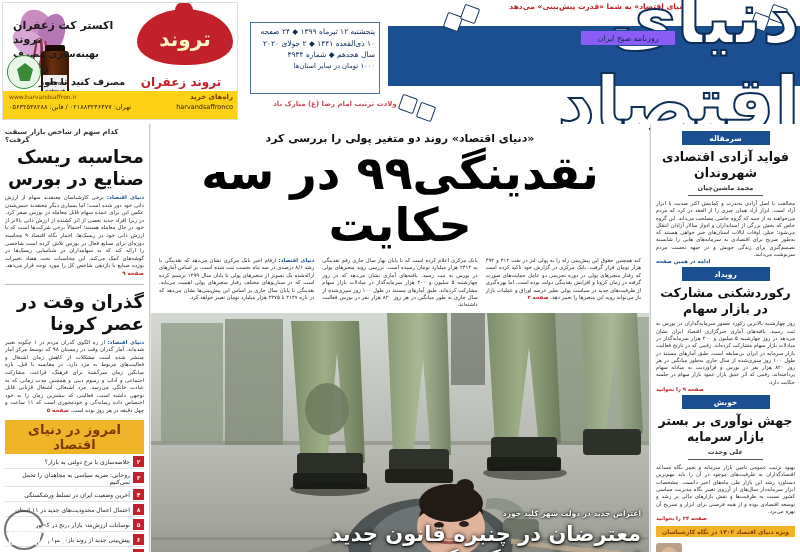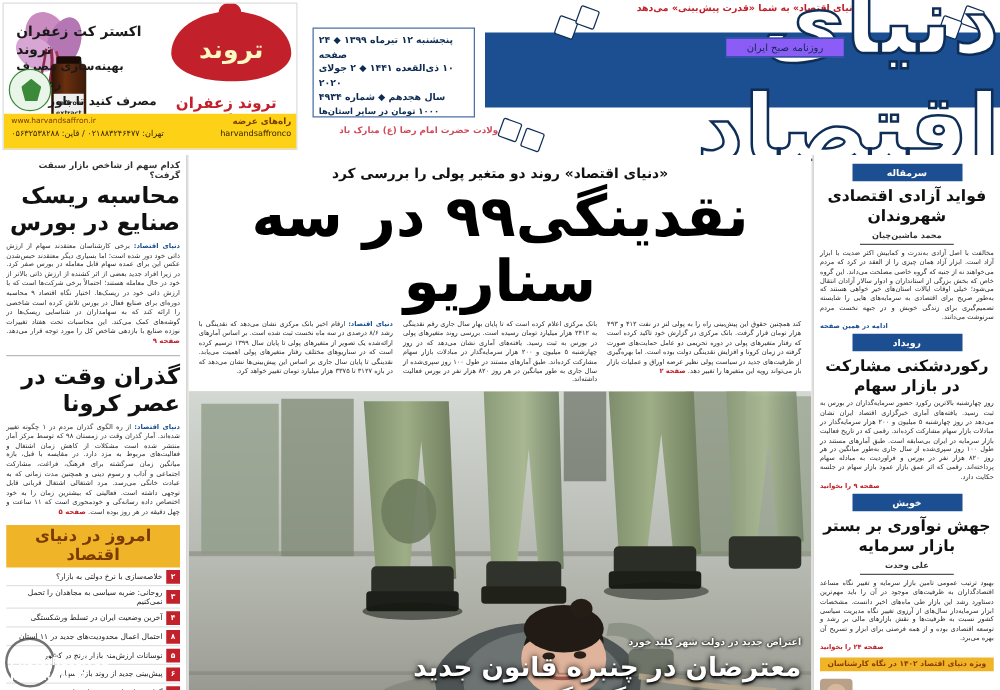--- a/index.html
+++ b/index.html
@@ -40,21 +40,21 @@
   .ad-yellow .yl { position:absolute; left:6px; top:2px; font-size:6px; color:#7a3b00; }
   .ad-yellow .row2 { position:absolute; right:6px; top:12px; left: 6px; display:flex; justify-content:space-between; font-size:6.5px; color:#3a2000; }
   .ad-cert { position:absolute; left:4px; bottom:30px; width:34px; height:34px; border-radius:50%;
         background:#e9f5e9; border:1px solid #3a8a3a; }
   .ad-cert::after{ content:""; position:absolute; left:9px; top:7px; width:16px; height:18px;
         background:#3a8a3a; clip-path: polygon(50% 0,100% 35%,80% 100%,20% 100%,0 35%); }
 
   
   .dateblock { position: absolute; left: 250px; top: 22px; width: 130px; height: 72px;
         border: 1px solid #4a6fa5; background: #fff; padding: 3px 4px; }
-  .dateblock .dl { text-align: left; font-size: 7.5px; color: #0d2b52; line-height: 11.5px; font-weight: 700; }
+  .dateblock .dl { text-align: right; font-size: 7.5px; color: #0d2b52; line-height: 11.5px; font-weight: 400; }
   .dateblock .dl.price { font-size: 6.8px; color:#0d2b52; }
   .redline { position: absolute; left: 255px; top: 100px; width: 160px; text-align:center;
         font-size: 7px; color: #d14a5a; font-weight: 700; }
 
   
   .mast-band { position: absolute; left: 388px; top: 26px; width: 412px; height: 60px; background: #1b4f92; }
   .mast-word { position: absolute; left: 388px; top: 8px; width: 412px; height: 104px;
         display: flex; align-items: center; justify-content: center;
         font-family: "DejaVu Sans", sans-serif; font-size: 74px; font-weight: 700;
         color: #fff; -webkit-text-stroke: 2px #0e2d57; letter-spacing: -2px;
@@ -70,21 +70,21 @@
   
   .grid { position: absolute; left: 0; top: 124px; width: 800px; height: 428px; }
 
   .col-left { position: absolute; left: 0; top: 0; width: 150px; height: 428px;
         background: #fff; border-right: 1px solid #c9c9c9; padding: 4px 5px; }
   .col-center { position: absolute; left: 151px; top: 0; width: 498px; height: 428px; background: #fff; }
   .col-right { position: absolute; left: 650px; top: 0; width: 150px; height: 428px;
         background: #fff; border-left: 1px solid #c9c9c9; padding: 4px 5px; }
 
   
-  .sb-kicker { font-size: 7px; color: #333; text-align: right; margin-bottom: 2px; font-weight:700; }
+  .sb-kicker { font-size: 7px; color: #333; text-align: left; margin-bottom: 2px; font-weight:700; }
   .sb-title { font-size: 18px; font-weight: 700; color: #111; line-height: 22px;
         text-align: right; margin-bottom: 4px; }
   .sb-body { font-size: 5.4px; color: #2a2a2a; line-height: 7.6px; text-align: justify;
         column-count: 1; }
   .sb-body .lead { color: #1b4f92; font-weight: 700; }
   .sb-more { color: #c2202a; font-size: 5.5px; font-weight: 700; }
   .sb-rule { height: 1px; background: #bbb; margin: 6px 0; }
 
   
   .idx-head { background: #f0b429; color: #7a3b00; font-size: 13px; font-weight: 700;
@@ -166,36 +166,36 @@
         <div>مصرف کنید تا باور کنید.</div>
       </div>
       <div class="ad-logo">
         <div class="ad-logo-shape">
           <span class="ad-logo-txt">تروند</span>
         </div>
       </div>
       <div class="ad-brand">تروند زعفران قاین</div>
       <div class="ad-cert"></div>
       <div class="ad-yellow">
-        <div class="yr">راه‌های عرضه</div>
+        <div class="yr">راه‌های خرید</div>
         <div class="yl">www.harvandsaffron.ir</div>
         <div class="row2">
           <span>harvandsaffronco</span>
           <span>تهران: ۰۲۱۸۸۳۲۴۶۴۷۷ / قاین: ۰۵۶۳۲۵۳۸۲۸۸</span>
         </div>
       </div>
     </div>
 
     <div class="dateblock">
       <div class="dl">پنجشنبه ۱۲ تیرماه ۱۳۹۹ ◆ ۲۴ صفحه</div>
       <div class="dl">۱۰ ذی‌القعده ۱۴۴۱ ◆ ۲ جولای ۲۰۲۰</div>
       <div class="dl">سال هجدهم ◆ شماره ۴۹۳۴</div>
       <div class="dl price">۱۰۰۰ تومان در سایر استان‌ها</div>
     </div>
-    <div class="redline">ولادت حضرت امام رضا (ع) مبارک باد</div>
+    <div class="redline">ولادت ترتیب امام رضا (ع) مبارک باد</div>
 
     <div class="tagline">«دنیای اقتصاد» به شما «قدرت پیش‌بینی» می‌دهد</div>
     <div class="mast-band"></div>
     <div class="orn" style="left:770px;top:6px;"></div>
     <div class="orn" style="left:752px;top:14px;"></div>
     <div class="orn" style="left:445px;top:14px;"></div>
     <div class="orn" style="left:462px;top:6px;"></div>
     <div class="orn" style="left:400px;top:96px;"></div>
     <div class="orn" style="left:418px;top:104px;"></div>
     <div class="mast-word">دنیای اقتصاد</div>
@@ -259,21 +259,21 @@
 
       <div class="stamp"></div>
       <div class="photo-credit">
         <div>Photo:Received</div>
         <div>JAMARAN.IR</div>
       </div>
     </div>
 
     <div class="col-center">
       <div class="lede">«دنیای اقتصاد» روند دو متغیر پولی را بررسی کرد</div>
-      <div class="main-head">نقدینگی۹۹ در سه سناریو</div>
+      <div class="main-head">نقدینگی۹۹ در سه حکایت</div>
 
       <div class="cols3">
         <div class="c">
           <span>کند همچنین حقوق این پیش‌بینی راه را به پولی لنز در نفت ۴۱۲ و ۴۹۳ هزار تومان قرار گرفت. بانک مرکزی در گزارش خود تاکید کرده است که رفتار متغیرهای پولی در دوره تحریمی دو عامل حمایت‌های صورت گرفته در زمان کرونا و افزایش نقدینگی دولت بوده است. اما بهره‌گیری از ظرفیت‌های جدید در سیاست پولی نظیر عرضه اوراق و عملیات بازار باز می‌تواند رویه این متغیرها را تغییر دهد.</span>
           <span class="more">صفحه ۲</span>
         </div>
         <div class="c">
           <span>بانک مرکزی اعلام کرده است که تا پایان بهار سال جاری رقم نقدینگی به ۲۴۱۲ هزار میلیارد تومان رسیده است. بررسی روند متغیرهای پولی در بورس به ثبت رسید. یافته‌های آماری نشان می‌دهد که در روز چهارشنبه ۵ میلیون و ۲۰۰ هزار سرمایه‌گذار در مبادلات بازار سهام مشارکت کرده‌اند. طبق آمارهای مستند در طول ۱۰۰ روز سپری‌شده از سال جاری به طور میانگین در هر روز ۸۲۰ هزار نفر در بورس فعالیت داشته‌اند.</span>
         </div>
         <div class="c">

